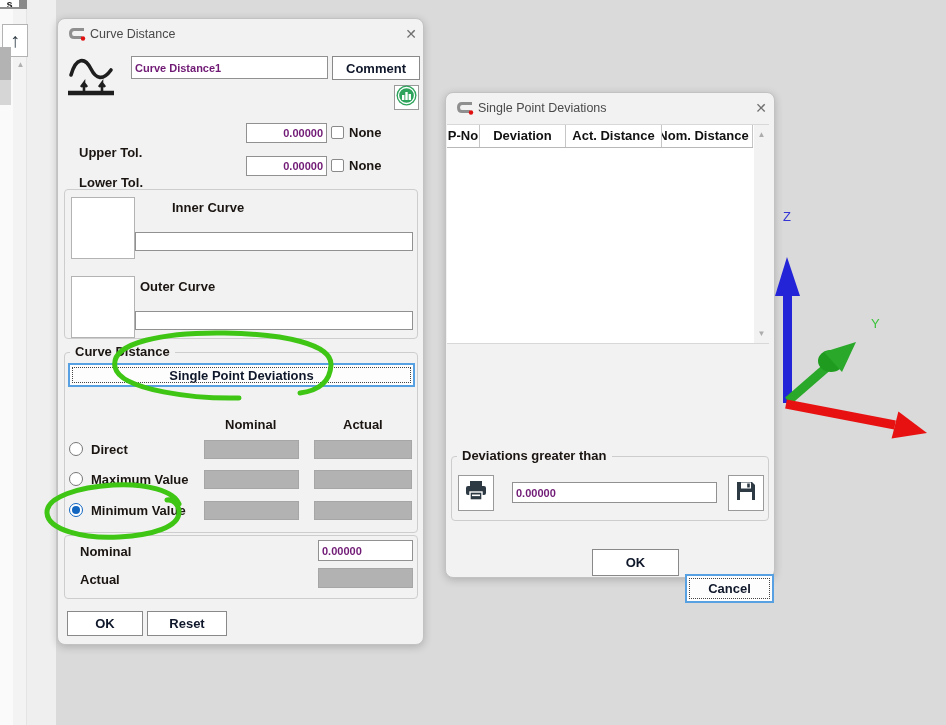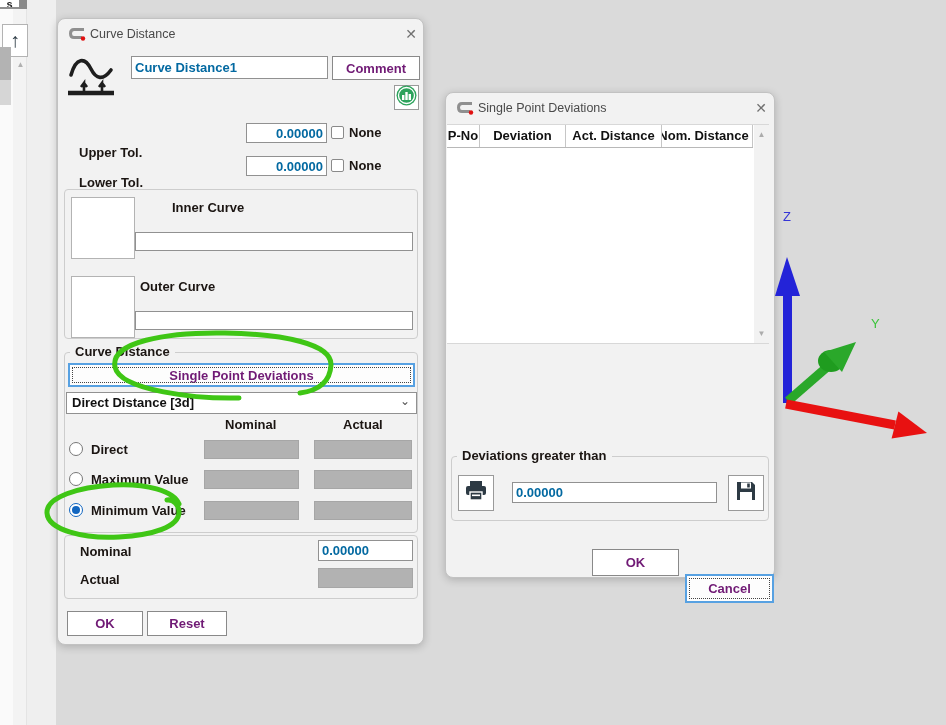--- a/index.html
+++ b/index.html
@@ -22,24 +22,24 @@
   .dlg-curve { left:57px; top:18px; width:367px; height:627px; }
   .dlg-spd { left:445px; top:92px; width:330px; height:486px; }
   .titlebar { position:absolute; left:0; top:0; right:0; height:30px; }
   .titlebar .logo { position:absolute; left:10px; top:8px; }
   .titlebar .t-text { position:absolute; left:32px; top:8px; font-size:12.5px; color:#4a4a4a; white-space:nowrap; }
   .titlebar .x { position:absolute; top:6px; width:18px; height:18px; text-align:center; font-size:14px; color:#707070; line-height:18px; cursor:pointer; }
   .dlg-curve .x { left:344px; }
   .dlg-spd .x { left:306px; }
 
   .lbl { font-weight:bold; font-size:13px; color:#1b1512; white-space:nowrap; }
-  .tfield { position:absolute; background:#fff; border:1px solid #919191; font-family:"Liberation Sans",sans-serif; font-weight:bold; font-size:13px; color:#0369a1; padding:0 3px; }
+  .tfield { position:absolute; background:#fff; border:1px solid #919191; font-family:"Liberation Sans",sans-serif; font-weight:bold; font-size:11px; color:#701a75; padding:0 3px; }
   .tfield.right { text-align:right; }
   .gray-field { position:absolute; background:#b2b2b2; border:1px solid #a6a6a6; }
-  .btn { position:absolute; background:#fff; border:1px solid #898989; font-family:"Liberation Sans",sans-serif; font-weight:bold; font-size:13px; color:#701a75; text-align:center; cursor:pointer; }
+  .btn { position:absolute; background:#fff; border:1px solid #898989; font-family:"Liberation Sans",sans-serif; font-weight:bold; font-size:13px; color:#0f172a; text-align:center; cursor:pointer; }
   .focus-ring { border:2px solid #57a1e2; outline:1px dotted #444; outline-offset:-5px; background:#fdfdfd; }
   .cbox { position:absolute; width:13px; height:13px; background:#fff; border:1px solid #8a8a8a; border-radius:2px; cursor:pointer; }
   .groupbox { position:absolute; border:1px solid #cdcdcd; border-radius:4px; }
   .legend { position:absolute; top:-9px; left:5px; background:#f2f2f2; padding:0 5px; font-weight:bold; font-size:13px; color:#1b1512; white-space:nowrap; }
 
   .radio { position:absolute; width:14px; height:14px; border:1px solid #787878; border-radius:50%; background:#fff; cursor:pointer; }
   .radio.sel { border:1px solid #1266c0; }
   .radio.sel::after { content:""; position:absolute; left:2px; top:2px; width:8px; height:8px; border-radius:50%; background:#1266c0; }
 
   .combo { position:absolute; background:#fff; border:1px solid #919191; cursor:pointer; }
@@ -129,24 +129,20 @@
     <span class="lbl" style="position:absolute;left:75px;top:10px;padding-left:32px;">Inner Curve</span>
     <input class="tfield" style="left: 70px; top: 42px; width: 278px; height: 19px;" value="">
     <div style="position:absolute;left:6px;top:86px;width:64px;height:62px;background:#fff;border:1px solid #b3b3b3;"></div>
     <span class="lbl" style="position:absolute;left:75px;top:89px;">Outer Curve</span>
     <input class="tfield" style="left: 70px; top: 121px; width: 278px; height: 19px;" value="">
   </div>
 
   <div class="groupbox" style="left:6px;top:333px;width:354px;height:181px;">
     <span class="legend">Curve Distance</span>
     <button class="btn focus-ring" style="left:3px;top:10px;width:347px;height:24px;">Single Point Deviations</button>
-    <div class="combo" style="left:1px;top:39px;width:351px;height:22px;">
-      <span class="ctext">Direct Distance [3d]</span>
-      <span class="chev">⌄</span>
-    </div>
     <span class="lbl" style="position:absolute;left:160px;top:64px;">Nominal</span>
     <span class="lbl" style="position:absolute;left:278px;top:64px;">Actual</span>
 
     <span class="radio" style="left:4px;top:89px;"></span>
     <span class="lbl" style="position:absolute;left:26px;top:89px;">Direct</span>
     <div class="gray-field" style="left:139px;top:87px;width:95px;height:19px;"></div>
     <div class="gray-field" style="left:249px;top:87px;width:98px;height:19px;"></div>
 
     <span class="radio" style="left:4px;top:119px;"></span>
     <span class="lbl" style="position:absolute;left:26px;top:119px;">Maximum Value</span>

